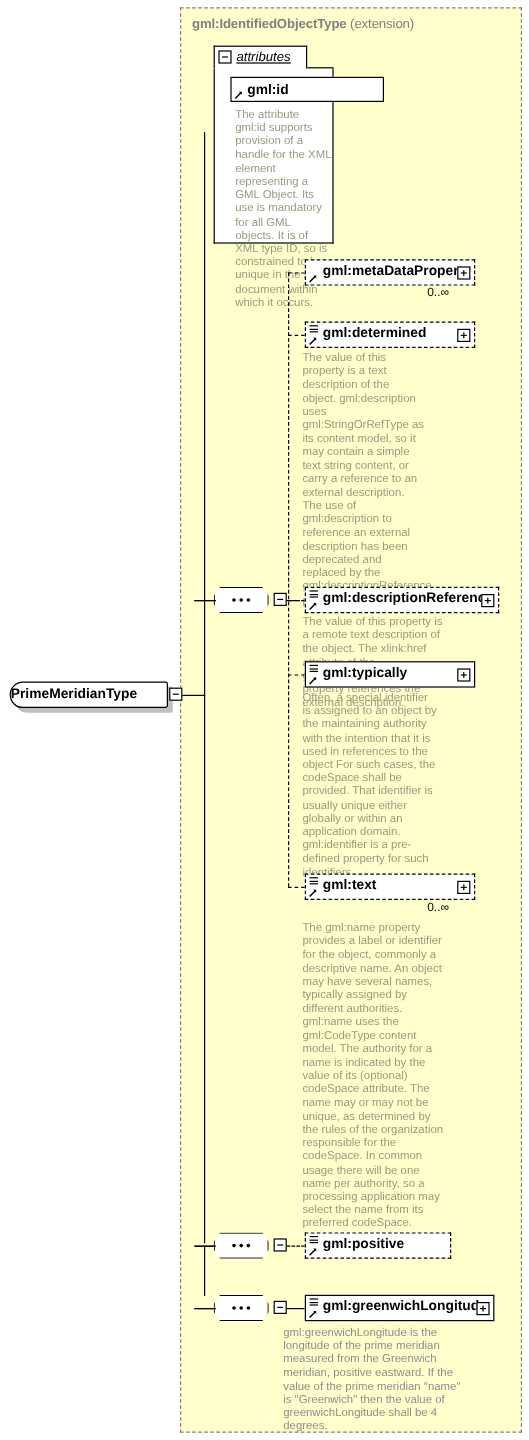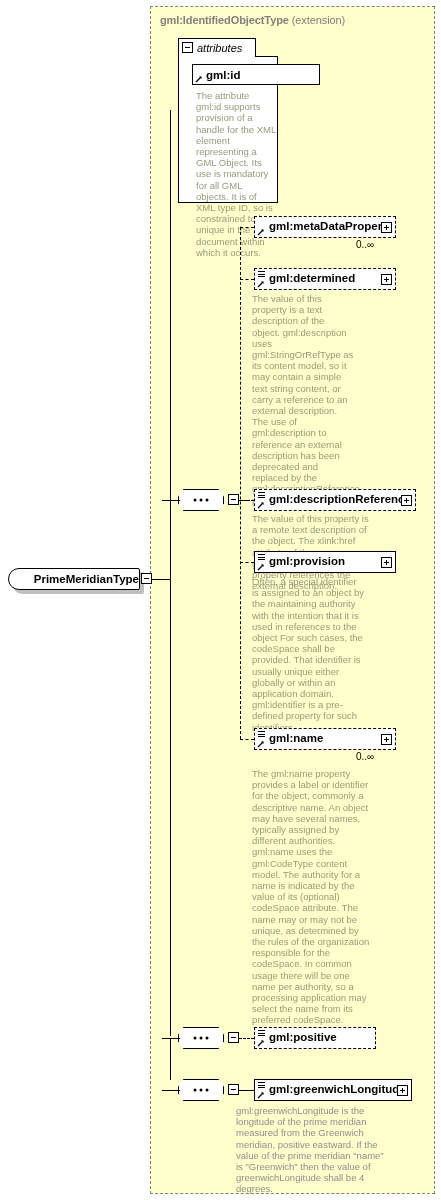--- a/index.html
+++ b/index.html
@@ -192,21 +192,21 @@
     z-index:-1;
   }
 
   
   #root-box {
     position:absolute;
     left:8px; top:568px;
     width:132px; height:22px;
     background:#fff;
     border:1px solid #000;
-    display:flex; align-items:center; justify-content:flex-end;
+    display:flex; align-items:center; justify-content:flex-start;
     font-size:11.5px; font-weight:bold;
     border-radius:11px 2px 2px 11px;
   }
   #root-shadow {
     position:absolute;
     left:12px; top:572px;
     width:132px; height:22px;
     background:#c0c0c0;
     border-radius:11px 2px 2px 11px;
     z-index:-1;
@@ -227,21 +227,21 @@
   <span>PrimeMeridianType</span>
 </div>
 
 <div class="expander" style="left:141px; top:573px;"></div>
 
 <div class="hline" style="left:152px; top:579px; width:18px;"></div>
 
 <div id="attr-body"></div>
 <div id="attr-body-top"></div>
 <div id="attr-tab">
-  <span style="margin-left:14px;">attributes</span>
+  <span style="margin-left:14px;text-decoration:underline;">attributes</span>
 </div>
 <div class="expander" style="left:182px; top:42px;"></div>
 
 <div id="attr-id">
   <span class="sh"></span>
     <span class="shr"></span>
   <svg class="corner-arrow" viewBox="0 0 8 8">
     <path d="M1 7 L6 2" stroke="#000" stroke-width="1.2" fill="none"></path>
     <path d="M6.5 1.5 L6.5 4 L4 1.5 Z" fill="#000"></path>
   </svg>
@@ -319,38 +319,38 @@
   <span class="shadow-r"></span>
   <span class="seq-lines">
       <i></i>
       <i></i>
       <i></i>
     </span>
   <svg class="corner-arrow" viewBox="0 0 8 8">
     <path d="M1 7 L6 2" stroke="#000" stroke-width="1.2" fill="none"></path>
     <path d="M6.5 1.5 L6.5 4 L4 1.5 Z" fill="#000"></path>
   </svg>
-  <span class="node-label">gml:provision</span>
+  <span class="node-label">gml:typically</span>
   <div class="expander plus" style="right:3px; top:5px;"></div>
 </div>
 <div class="doc" style="left:252px; top:576px; width:112px;">Often, a special identifier is assigned to an object by the maintaining authority with the intention that it is used in references to the object For such cases, the codeSpace shall be provided. That identifier is usually unique either globally or within an application domain. gml:identifier is a pre-defined property for such identifiers.</div>
 
 <div class="dline-h" style="left:240px; top:739px; width:14px;"></div>
 <div class="node dashed" style="left:254px; top:728px; width:142px;">
   <span class="shadow-r"></span>
   <span class="seq-lines">
       <i></i>
       <i></i>
       <i></i>
     </span>
   <svg class="corner-arrow" viewBox="0 0 8 8">
     <path d="M1 7 L6 2" stroke="#000" stroke-width="1.2" fill="none"></path>
     <path d="M6.5 1.5 L6.5 4 L4 1.5 Z" fill="#000"></path>
   </svg>
-  <span class="node-label">gml:name</span>
+  <span class="node-label">gml:text</span>
   <div class="expander plus" style="right:3px; top:5px;"></div>
 </div>
 <div class="occurs" style="left:356px; top:751px;">0..∞</div>
 <div class="doc" style="left:252px; top:768px; width:120px;">The gml:name property provides a label or identifier for the object, commonly a descriptive name. An object may have several names, typically assigned by different authorities. gml:name uses the gml:CodeType content model.  The authority for a name is indicated by the value of its (optional) codeSpace attribute.  The name may or may not be unique, as determined by the rules of the organization responsible for the codeSpace.  In common usage there will be one name per authority, so a processing application may select the name from its preferred codeSpace.</div>
 
 <div class="vline" style="left:170px; top:579px; height:457px;"></div>
 <div class="compositor" style="left:178px; top:1027px;">
   <div class="comp-shadow"></div>
   <div class="comp-shape"></div>
   <div class="comp-bar" style="left:-16px; width:18px; top:11px;"></div>

